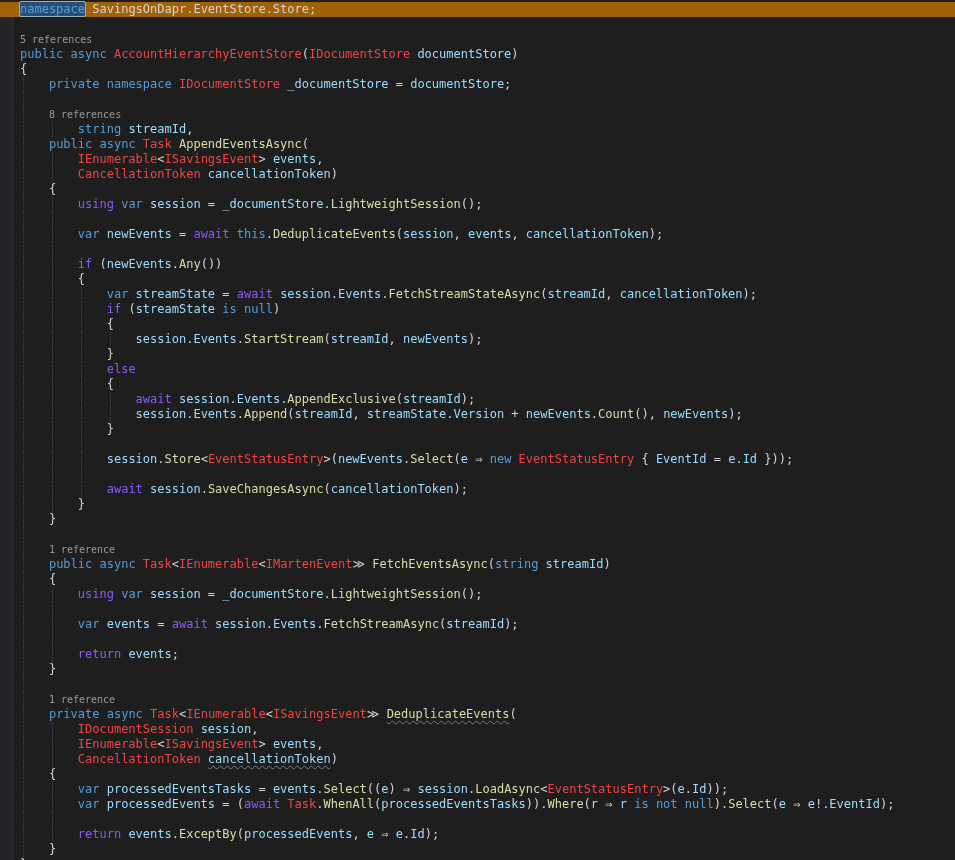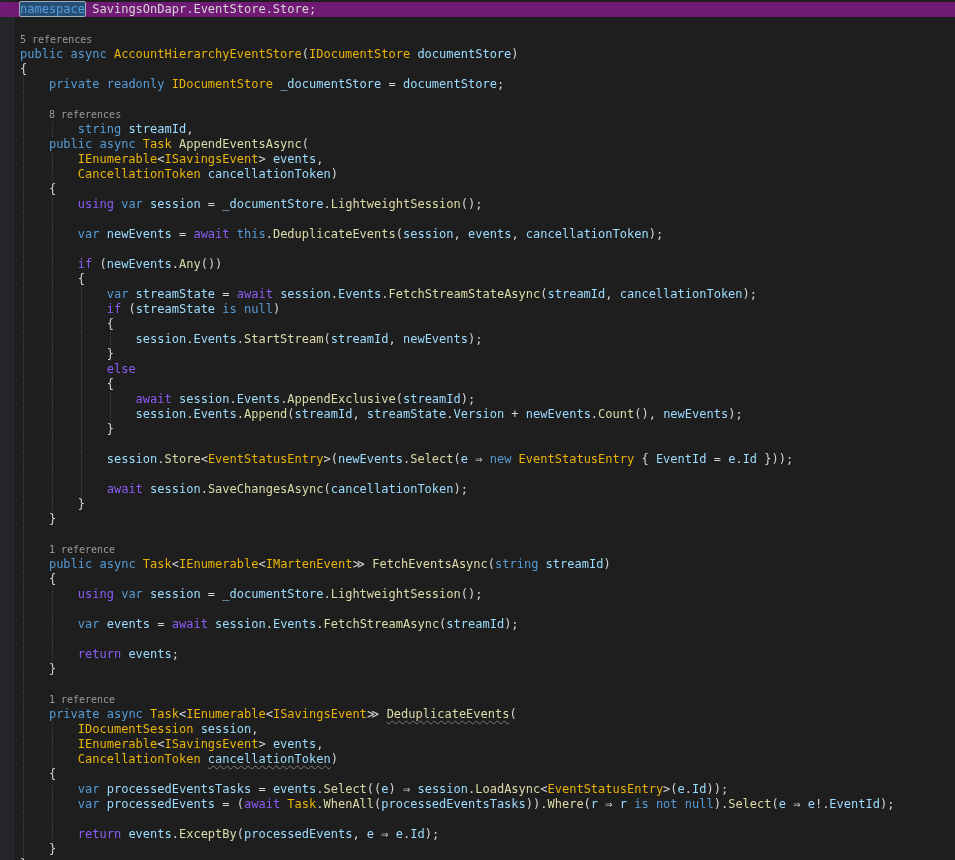--- a/index.html
+++ b/index.html
@@ -12,25 +12,25 @@
   .editor { position: relative; width: 955px; height: 860px; overflow: hidden; }
   .gutter {
     position: absolute; left: 0; top: 0; bottom: 0; width: 14px;
     background: #232529; border-right: 1px solid #2b2e33; z-index: 0;
   }
   .code { position: absolute; left: 0; top: 0; right: 0; padding-top: 2px; z-index: 1; }
   .line {
     position: relative; height: 15px; line-height: 15px;
     font-size: 12px; padding-left: 20px; white-space: pre; color: #d4d4d4;
   }
-  .line.current { background: #701a75; }
+  .line.current { background: #a16207; }
   .guide { position: absolute; top: 0; height: 15px; width: 0; border-left: 1px dotted #3e444b; }
   .k  { color: #569cd6; }
   .c  { color: #8b5cf6; }
-  .t  { color: #eab308; }
+  .t  { color: #ef4444; }
   .m  { color: #dcdcaa; }
   .v  { color: #9cdcfe; }
   .p  { color: #d4d4d4; }
   .cl { color: #9a9a9a; font-size: 10px; }
   .whl { background: #264f78; outline: 1px solid #9fb0bd; border-radius: 1px; }
   .sq {
     text-decoration: underline; text-decoration-style: wavy;
     text-decoration-color: #7a7a7a; text-decoration-thickness: 1px;
     text-underline-offset: 2px;
   }
@@ -39,21 +39,21 @@
 <body>
 
 <div class="editor">
   <div class="gutter"></div>
   <div class="code">
       <div class="line current"><span class="k whl">namespace</span><span class="p"> SavingsOnDapr.EventStore.Store;</span></div>
       <div class="line"></div>
       <div class="line"><span class="cl">5 references</span></div>
       <div class="line"><span class="k">public async </span><span class="t">AccountHierarchyEventStore</span><span class="p">(</span><span class="t">IDocumentStore</span><span class="p"> </span><span class="v">documentStore</span><span class="p">)</span></div>
       <div class="line"><span class="p">{</span></div>
-      <div class="line"><span class="guide" style="left: calc(0ch + 23px);"></span><span class="p">    </span><span class="k">private readonly </span><span class="t">IDocumentStore</span><span class="p"> </span><span class="v">_documentStore</span><span class="p"> = </span><span class="v">documentStore</span><span class="p">;</span></div>
+      <div class="line"><span class="guide" style="left: calc(0ch + 23px);"></span><span class="p">    </span><span class="k">private namespace </span><span class="t">IDocumentStore</span><span class="p"> </span><span class="v">_documentStore</span><span class="p"> = </span><span class="v">documentStore</span><span class="p">;</span></div>
       <div class="line"><span class="guide" style="left: calc(0ch + 23px);"></span></div>
       <div class="line"><span class="guide" style="left: calc(0ch + 23px);"></span><span class="p">    </span><span class="cl">8 references</span></div>
       <div class="line"><span class="guide" style="left: calc(0ch + 23px);"></span><span class="guide" style="left: calc(4ch + 23px);"></span><span class="p">        </span><span class="k">string</span><span class="p"> </span><span class="v">streamId</span><span class="p">,</span></div>
       <div class="line"><span class="guide" style="left: calc(0ch + 23px);"></span><span class="p">    </span><span class="k">public async </span><span class="t">Task</span><span class="p"> </span><span class="m">AppendEventsAsync</span><span class="p">(</span></div>
       <div class="line"><span class="guide" style="left: calc(0ch + 23px);"></span><span class="guide" style="left: calc(4ch + 23px);"></span><span class="p">        </span><span class="t">IEnumerable</span><span class="p">&lt;</span><span class="t">ISavingsEvent</span><span class="p">&gt; </span><span class="v">events</span><span class="p">,</span></div>
       <div class="line"><span class="guide" style="left: calc(0ch + 23px);"></span><span class="guide" style="left: calc(4ch + 23px);"></span><span class="p">        </span><span class="t">CancellationToken</span><span class="p"> </span><span class="v">cancellationToken</span><span class="p">)</span></div>
       <div class="line"><span class="guide" style="left: calc(0ch + 23px);"></span><span class="p">    {</span></div>
       <div class="line"><span class="guide" style="left: calc(0ch + 23px);"></span><span class="guide" style="left: calc(4ch + 23px);"></span><span class="p">        </span><span class="c">using </span><span class="k">var </span><span class="v">session</span><span class="p"> = </span><span class="v">_documentStore</span><span class="p">.</span><span class="m">LightweightSession</span><span class="p">();</span></div>
       <div class="line"><span class="guide" style="left: calc(0ch + 23px);"></span><span class="guide" style="left: calc(4ch + 23px);"></span></div>
       <div class="line"><span class="guide" style="left: calc(0ch + 23px);"></span><span class="guide" style="left: calc(4ch + 23px);"></span><span class="p">        </span><span class="k">var </span><span class="v">newEvents</span><span class="p"> = </span><span class="c">await </span><span class="k">this</span><span class="p">.</span><span class="m">DeduplicateEvents</span><span class="p">(</span><span class="v">session</span><span class="p">, </span><span class="v">events</span><span class="p">, </span><span class="v">cancellationToken</span><span class="p">);</span></div>

